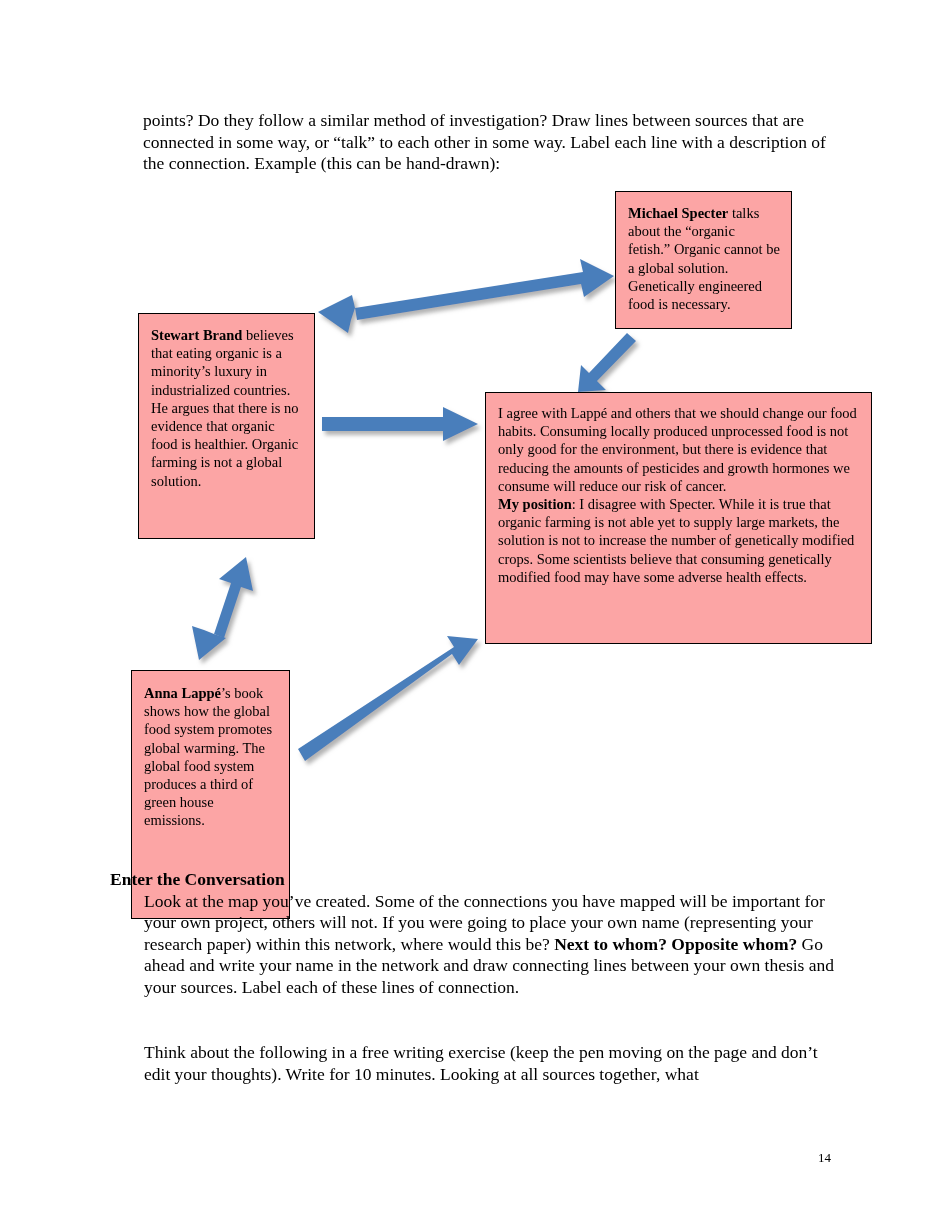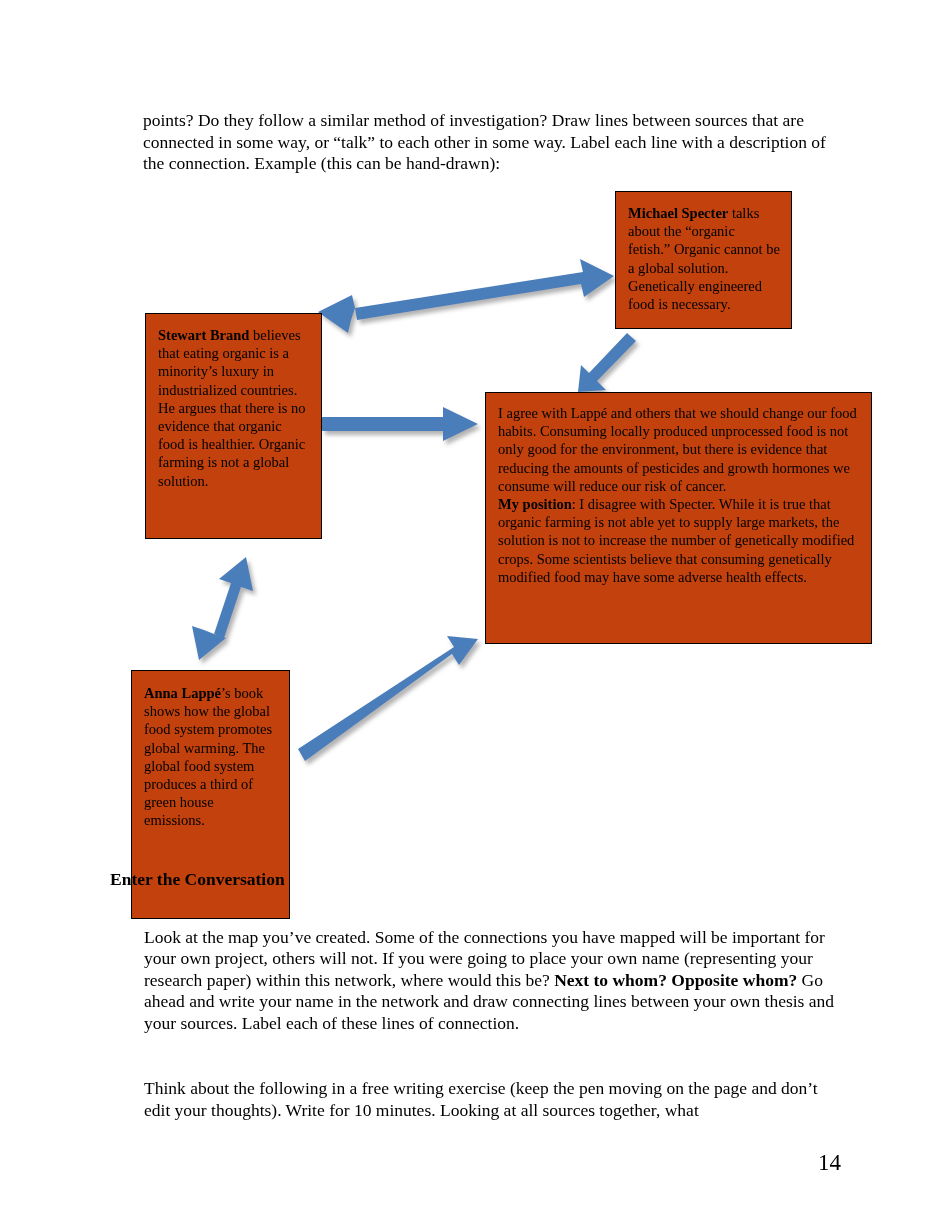--- a/index.html
+++ b/index.html
@@ -43,36 +43,36 @@
     position: absolute;
     left: 0;
     top: 0;
     width: 950px;
     height: 880px;
     pointer-events: none;
   }
   .node {
     position: absolute;
     border: 1.2px solid #000000;
-    background: #c2410c;
+    background: #fca5a5;
     box-sizing: border-box;
     font-size: 14.5px;
     line-height: 18.2px;
     padding: 12px 11px 8px 12px;
   }
   .node b { font-weight: bold; }
 
   #node-specter {
     left: 615px;
     top: 191px;
     width: 177px;
     height: 138px;
   }
   #node-brand {
-    left: 145px;
+    left: 138px;
     top: 313px;
     width: 177px;
     height: 226px;
   }
   #node-position {
     left: 485px;
     top: 392px;
     width: 387px;
     height: 252px;
     padding: 11px 14px 8px 12px;
@@ -98,30 +98,29 @@
   }
   .section h3 {
     margin: 0;
     font-size: 17.5px;
     font-weight: bold;
     line-height: 21.6px;
   }
   .section .body {
     margin-left: 34px;
     width: 694px;
-    margin-top: 36px;
   }
   #sec-enter { top: 869px; }
   #sec-reflection { top: 1042px; }
 
   .pagenum {
     position: absolute;
     left: 818px;
     top: 1150px;
-    font-size: 23px;
+    font-size: 13px;
   }
 </style>
 </head>
 <body>
 
 <div class="page">
 
   <div class="intro">points? Do they follow a similar method of investigation?  Draw lines between sources that are connected in some way, or “talk” to each other in some way.  Label each line with a description of the connection.  Example (this can be hand-drawn):</div>
 
   <div class="diagram">

